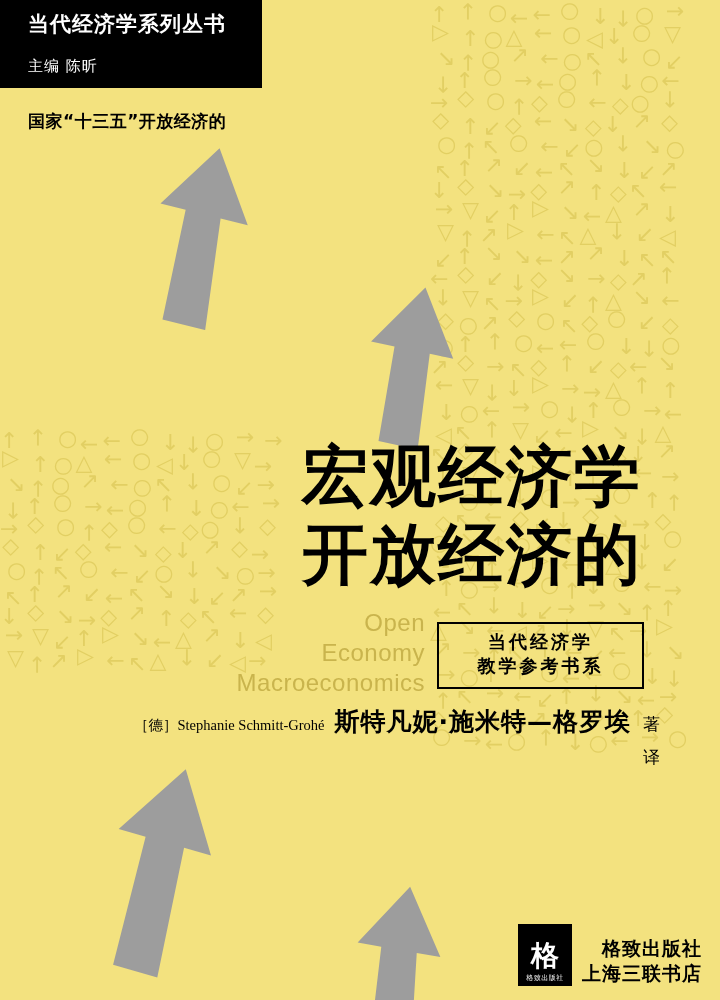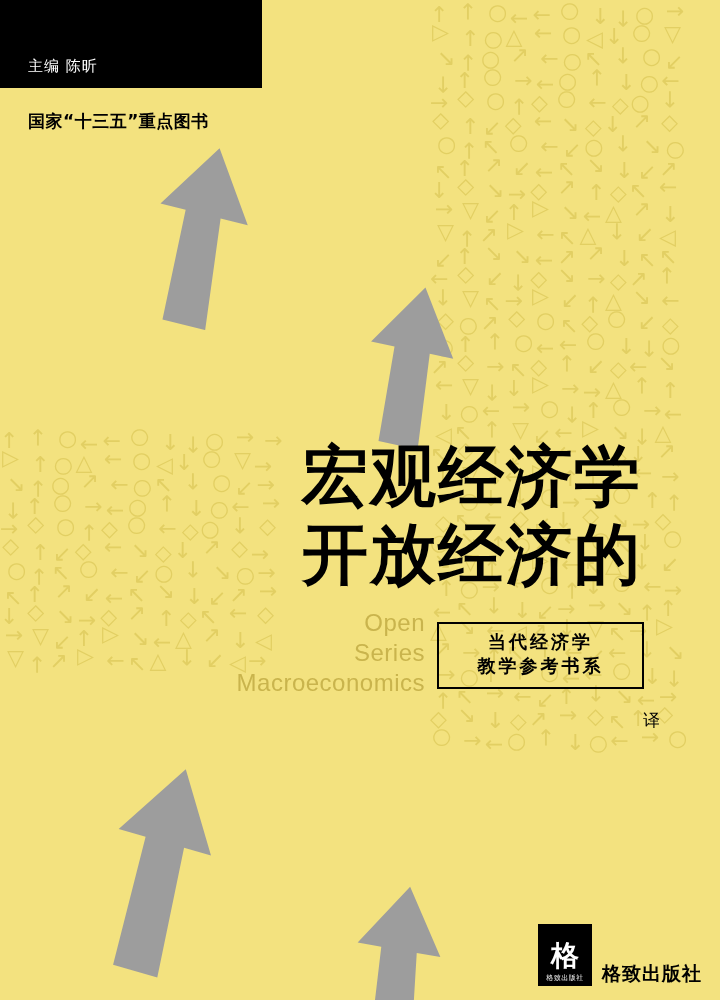--- a/index.html
+++ b/index.html
@@ -276,50 +276,57 @@
     <path d="M54 6 L96 70 L72 70 L80 166 L40 166 L36 70 L12 70 Z" fill="#9d9d9d" transform="rotate(12 55 85)"></path>
   </svg>
   <svg class="big-arrow" style="left:95px; top:760px;" width="130" height="220" viewBox="0 0 130 220">
     <path d="M62 6 L110 82 L82 82 L92 214 L46 214 L42 82 L14 82 Z" fill="#9d9d9d" transform="rotate(16 65 110)"></path>
   </svg>
   <svg class="big-arrow" style="left:345px; top:880px;" width="110" height="140" viewBox="0 0 110 140">
     <path d="M54 6 L96 70 L72 70 L80 140 L40 140 L36 70 L12 70 Z" fill="#9d9d9d" transform="rotate(10 55 70)"></path>
   </svg>
 
   <div id="series-banner">
+    <div id="series-title-cn">当代经济学系列丛书</div>
     <div id="series-editor">主编 陈昕</div>
   </div>
 
-  <div id="national-key-book">国家“十三五”重点图书</div>
+  <div id="national-key-book">国家“十三五”开放经济的</div>
 
   <div id="title-block">
     <span class="title-line">宏观经济学</span>
     <span class="title-line">开放经济的</span>
   </div>
 
   <div id="english-title">
     <span>Open</span>
-    <span>Series</span>
+    <span>Economy</span>
     <span>Macroeconomics</span>
   </div>
 
   <div id="sub-series-box">
     <span>当代经济学</span>
     <span>教学参考书系</span>
   </div>
 
   <div id="authors">
+    <div class="author-row">
+      <span class="author-orig">［德］Stephanie Schmitt-Grohé</span>
+      <span class="author-cn">斯特凡妮·施米特—格罗埃</span>
+      <span class="author-role">著</span>
+    </div>
     <div id="translators">
       <span class="translator-role">译</span>
     </div>
   </div>
 
   <div id="publisher">
     <div id="publisher-logo">
       <div class="glyph">格</div>
       <div class="logo-caption">格致出版社</div>
     </div>
     <div id="publisher-names">
       <span>格致出版社</span>
+      <span>上海三联书店</span>
     </div>
   </div>
 
 </div>
 
 </body></html>

